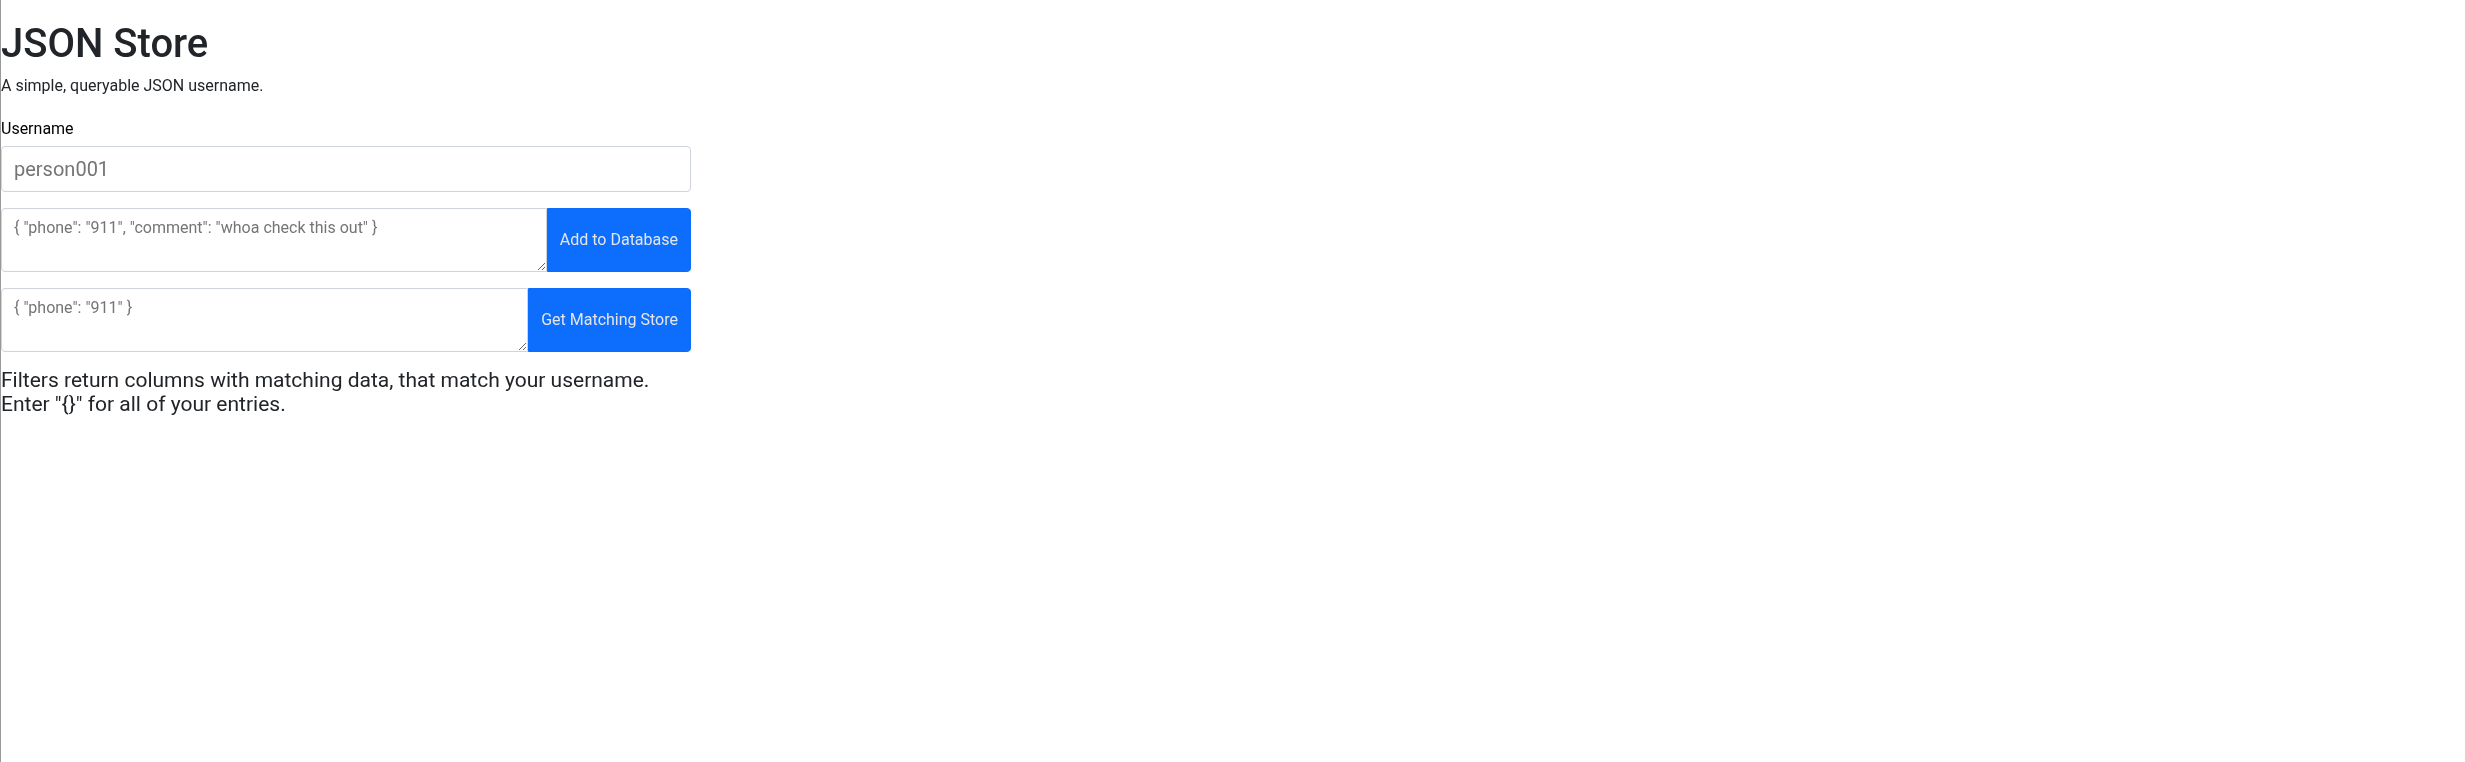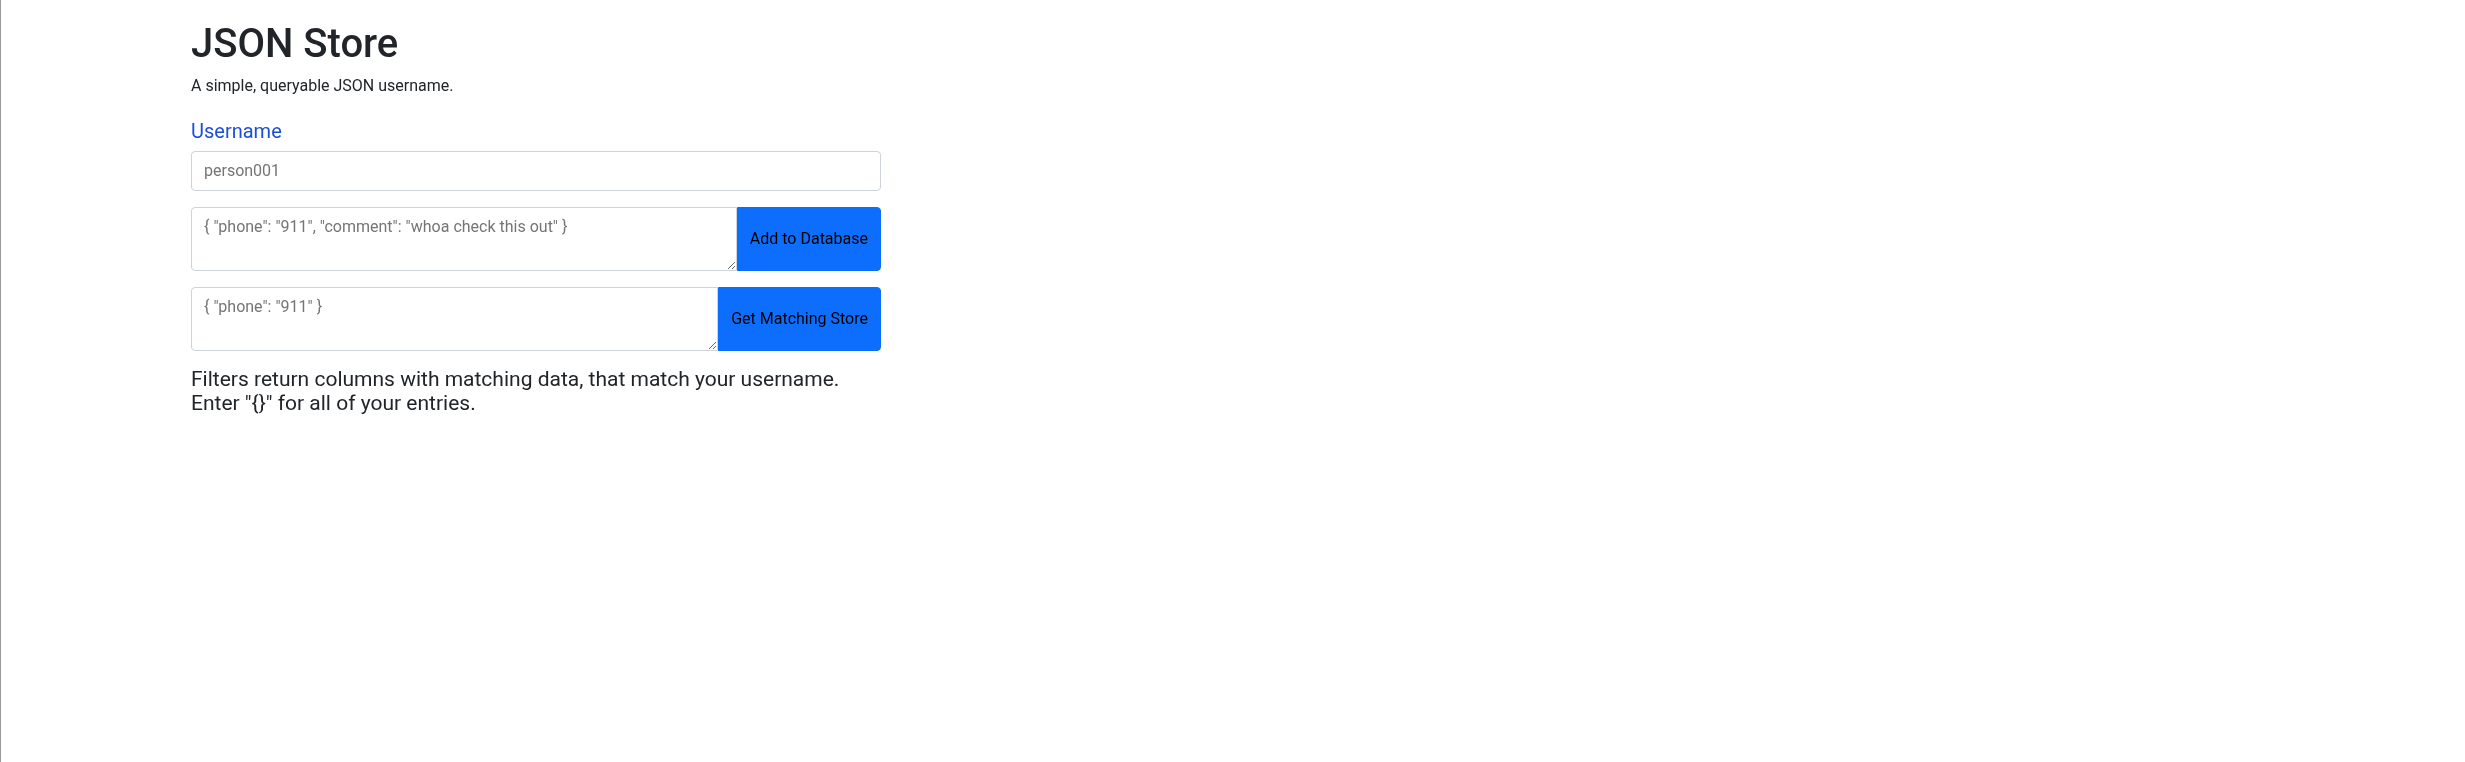--- a/index.html
+++ b/index.html
@@ -10,49 +10,48 @@
     body {
       font-family: -apple-system, BlinkMacSystemFont, "Segoe UI", Roboto, "Helvetica Neue", Arial, sans-serif;
       color: #212529;
       background: #fff;
       border-left: 1px solid #999;
       min-height: 762px;
       padding: 0;
     }
     .container {
       max-width: 690px;
-      margin-left: 190px;
       padding-top: 20px;
     }
     .page-title {
       font-size: 40px;
       font-weight: 500;
       margin-bottom: 8px;
       line-height: 1.2;
     }
     .subtitle {
       font-size: 16px;
       font-weight: 400;
       margin-bottom: 24px;
       color: #212529;
     }
     .form-group {
       margin-bottom: 16px;
     }
     .form-label {
       display: block;
-      font-size: 20px;
+      font-size: 16px;
       font-weight: 400;
       margin-bottom: 8px;
-      color: #1d4ed8;
+      color: #000000;
     }
     .text-input {
       width: 100%;
       padding: 7px 12px;
-      font-size: 16px;
+      font-size: 20px;
       line-height: 1.5;
       color: #ec4899;
       background-color: #fff;
       border: 1px solid #ced4da;
       border-radius: 4px;
       font-family: inherit;
     }
     .input-group {
       display: flex;
       align-items: stretch;
@@ -69,21 +68,21 @@
       border-top-left-radius: 4px;
       border-bottom-left-radius: 4px;
       border-top-right-radius: 0;
       border-bottom-right-radius: 0;
       font-family: inherit;
       resize: both;
       min-height: 57px;
     }
     .btn-primary {
       background-color: #0d6efd;
-      color: #000000;
+      color: #e5e5e5;
       border: 1px solid #0d6efd;
       padding: 6px 12px;
       font-size: 16px;
       line-height: 1.5;
       border-top-right-radius: 4px;
       border-bottom-right-radius: 4px;
       border-top-left-radius: 0;
       border-bottom-left-radius: 0;
       cursor: pointer;
       font-family: inherit;

